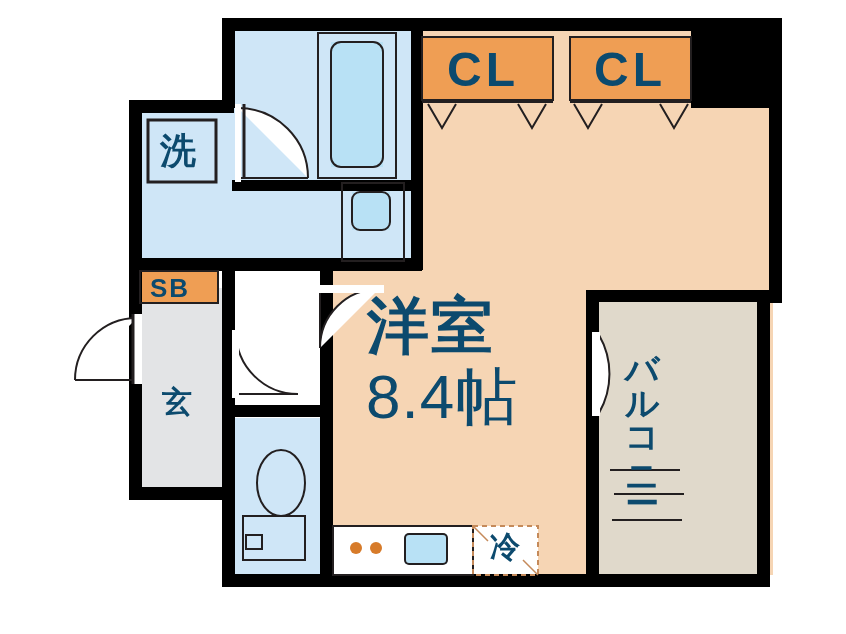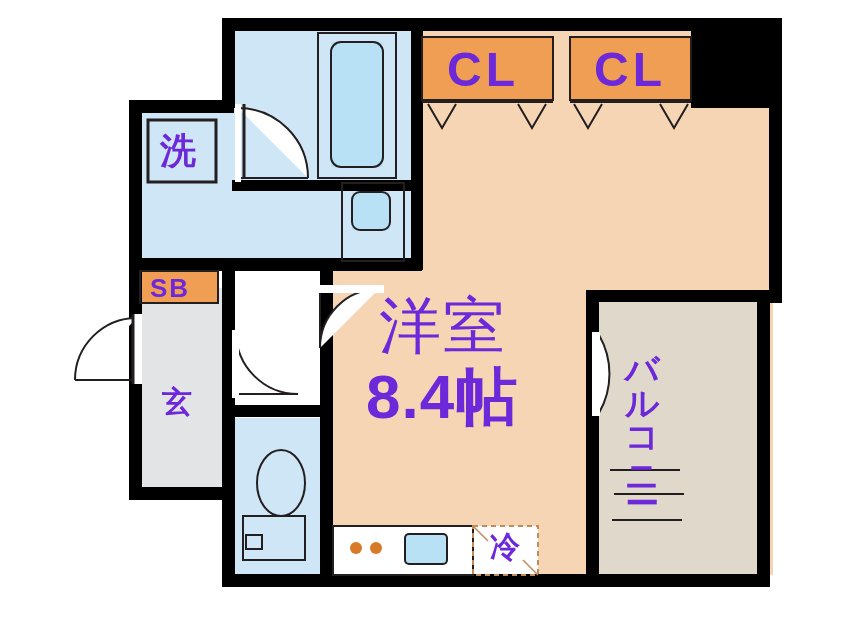--- a/index.html
+++ b/index.html
@@ -15,21 +15,21 @@
     font-family: "Liberation Sans", sans-serif;
     overflow: hidden;
   }
 
   
   .fill { position: absolute; }
 
   .lbl {
     position: absolute;
     font-family: "Liberation Sans", sans-serif;
-    color: #6d28d9;
+    color: #0c4a6e;
     white-space: nowrap;
     line-height: 1;
   }
 
   svg.overlay {
     position: absolute;
     left: 0; top: 0;
     width: 846px;
     height: 634px;
     pointer-events: none;
@@ -181,20 +181,20 @@
 
   <div class="lbl" style="left:447px; top:46px; font-size:48px; font-weight:bold; letter-spacing:4px;">CL</div>
   <div class="lbl" style="left:594px; top:46px; font-size:48px; font-weight:bold; letter-spacing:4px;">CL</div>
 
   <div class="lbl" style="left:160px; top:133px; font-size:36px; font-weight:bold;">洗</div>
 
   <div class="lbl" style="left:150px; top:275px; font-size:26px; font-weight:bold; letter-spacing:2px;">SB</div>
 
   <div class="lbl" style="left:162px; top:387px; font-size:30px; font-weight:bold;">玄</div>
 
-  <div class="lbl" style="left:379px; top:295px; font-size:62px; font-weight:normal; letter-spacing:2px;">洋室</div>
-  <div class="lbl" style="left:366px; top:366px; font-size:62px; font-weight:bold; letter-spacing:1px;">8.4帖</div>
+  <div class="lbl" style="left:367px; top:295px; font-size:62px; font-weight:bold; letter-spacing:2px;">洋室</div>
+  <div class="lbl" style="left:366px; top:366px; font-size:62px; font-weight:normal; letter-spacing:1px;">8.4帖</div>
 
   <div class="lbl" style="left:490px; top:532px; font-size:30px; font-weight:bold;">冷</div>
 
   <div class="lbl" style="left:624px; top:330px; font-size:34px; font-weight:bold; writing-mode:vertical-rl; text-orientation:upright; line-height:1.05;">バルコニー</div>
 
 </div>
 
 </body></html>

